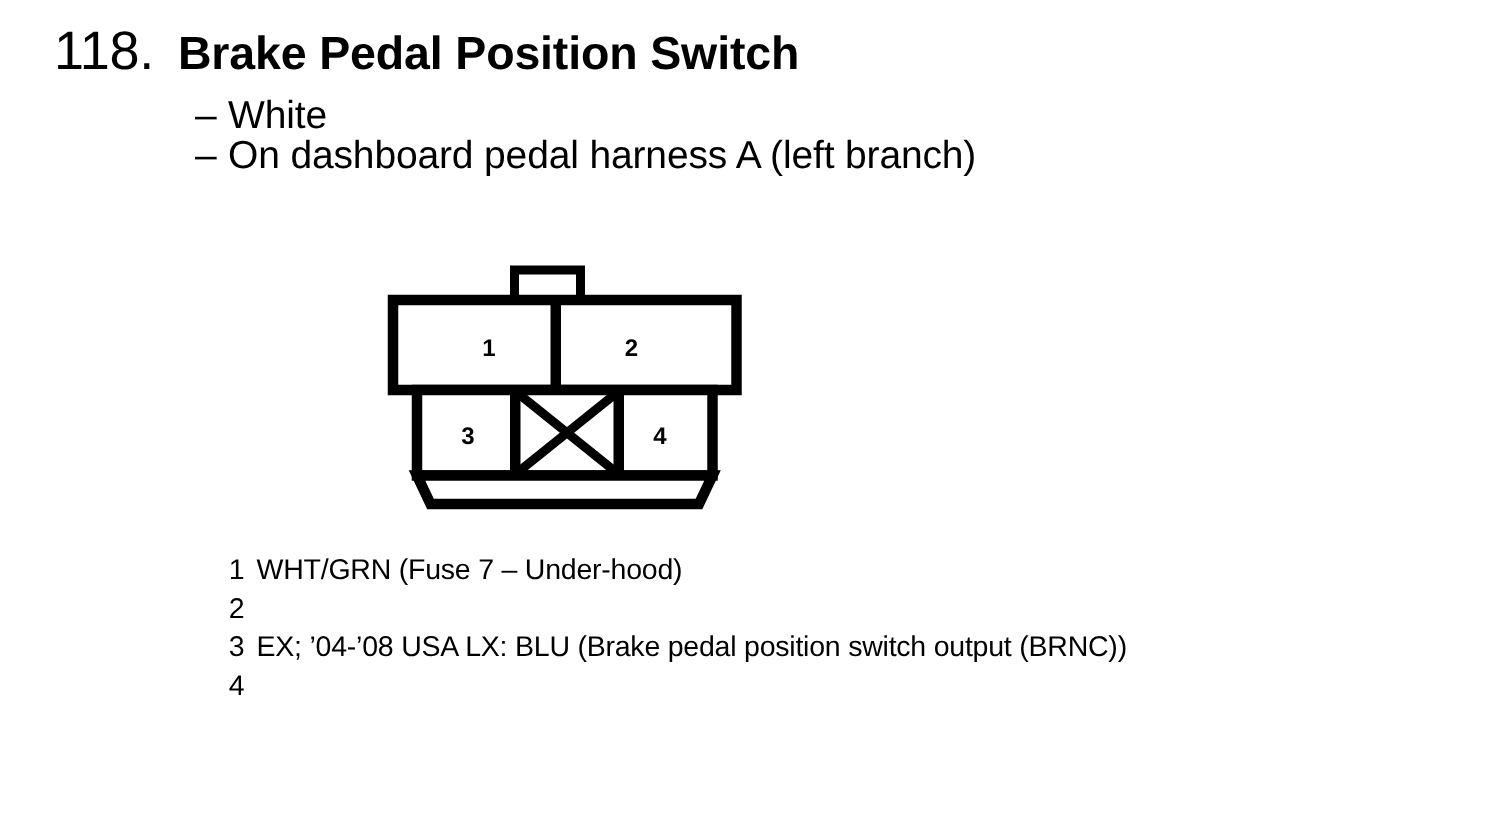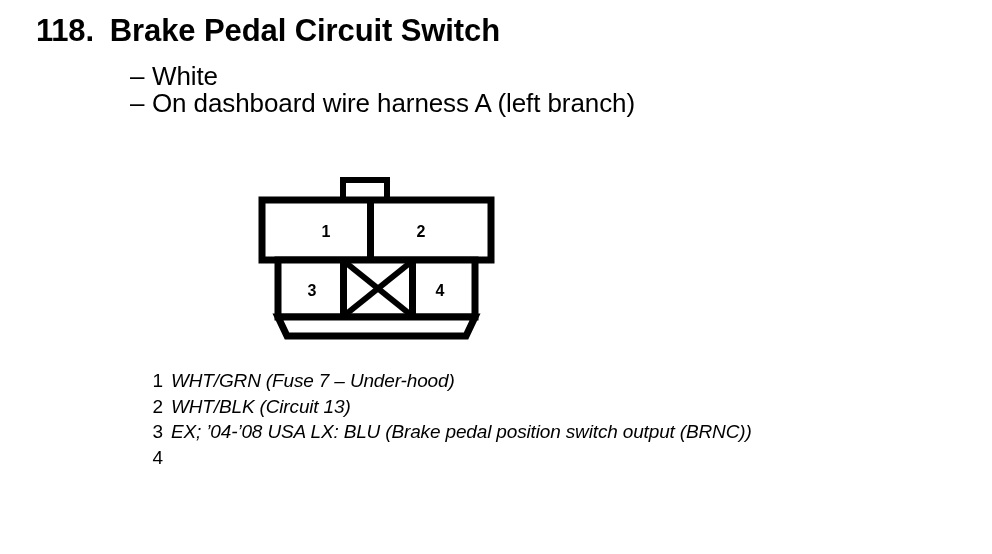--- a/index.html
+++ b/index.html
@@ -21,22 +21,22 @@
   
   .header {
     position: absolute;
     left: 36px;
     top: 13px;
     display: flex;
     align-items: baseline;
     white-space: nowrap;
   }
   .header-number {
-    font-size: 31px;
-    font-weight: bold;
+    font-size: 36px;
+    font-weight: normal;
     letter-spacing: -0.2px;
   }
   .header-title {
     font-size: 31px;
     font-weight: bold;
     margin-left: 16px;
     letter-spacing: -0.1px;
   }
 
   
@@ -92,37 +92,36 @@
     letter-spacing: -0.15px;
   }
   .legend-pin {
     width: 19px;
     text-align: right;
     flex: 0 0 auto;
   }
   .legend-desc {
     margin-left: 8px;
     flex: 0 0 auto;
-    font-style: italic;
   }
 </style>
 </head>
 <body>
 
 <div class="header">
   <span class="header-number">118.</span>
-  <span class="header-title">Brake Pedal Circuit Switch</span>
+  <span class="header-title">Brake Pedal Position Switch</span>
 </div>
 
 <div class="notes">
   <div class="note-line">
     <span class="note-dash">–</span><span>White</span>
   </div>
   <div class="note-line">
-    <span class="note-dash">–</span><span>On dashboard wire harness A (left branch)</span>
+    <span class="note-dash">–</span><span>On dashboard pedal harness A (left branch)</span>
   </div>
 </div>
 
 <div class="connector">
   <svg width="250" height="170" viewBox="0 0 250 170" xmlns="http://www.w3.org/2000/svg">
 
     <rect x="88" y="8" width="44" height="22" fill="#ffffff" stroke="#000000" stroke-width="6"></rect>
 
     <rect x="7" y="28" width="229" height="60" fill="#ffffff" stroke="#000000" stroke-width="7"></rect>
 
@@ -145,21 +144,20 @@
   </svg>
 </div>
 
 <div class="legend">
   <div class="legend-row">
     <span class="legend-pin">1</span>
     <span class="legend-desc">WHT/GRN (Fuse 7 – Under-hood)</span>
   </div>
   <div class="legend-row">
     <span class="legend-pin">2</span>
-    <span class="legend-desc">WHT/BLK (Circuit 13)</span>
   </div>
   <div class="legend-row">
     <span class="legend-pin">3</span>
     <span class="legend-desc">EX; ’04-’08 USA LX: BLU (Brake pedal position switch output (BRNC))</span>
   </div>
   <div class="legend-row">
     <span class="legend-pin">4</span>
   </div>
 </div>
 

